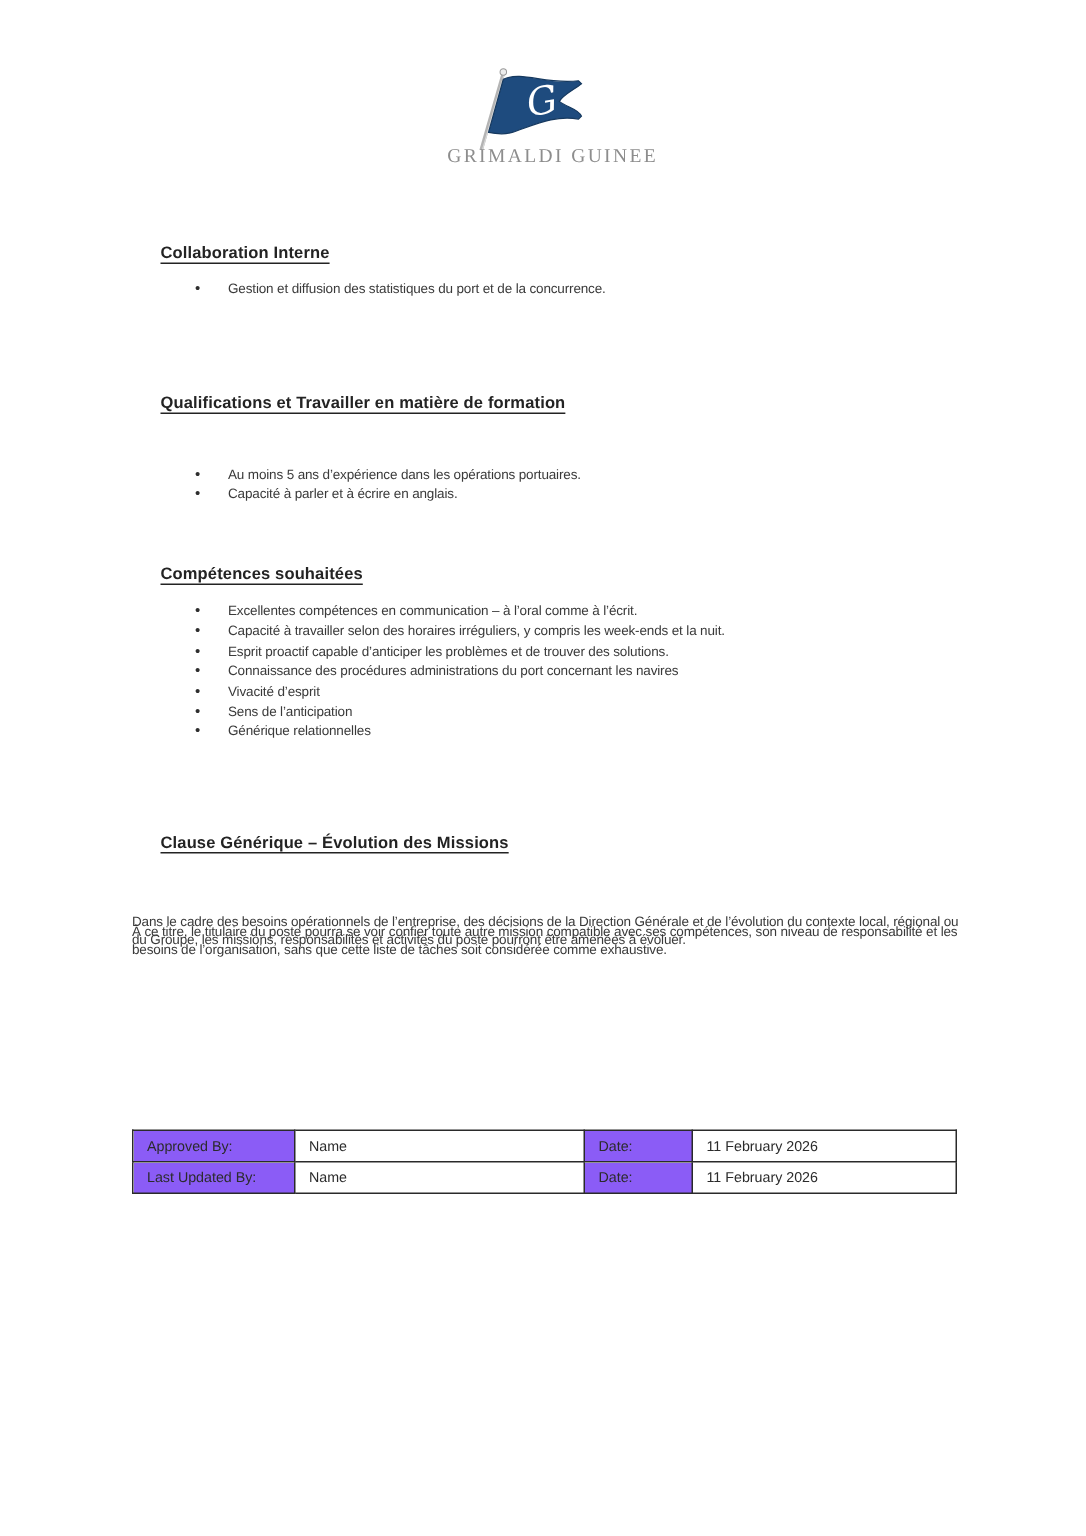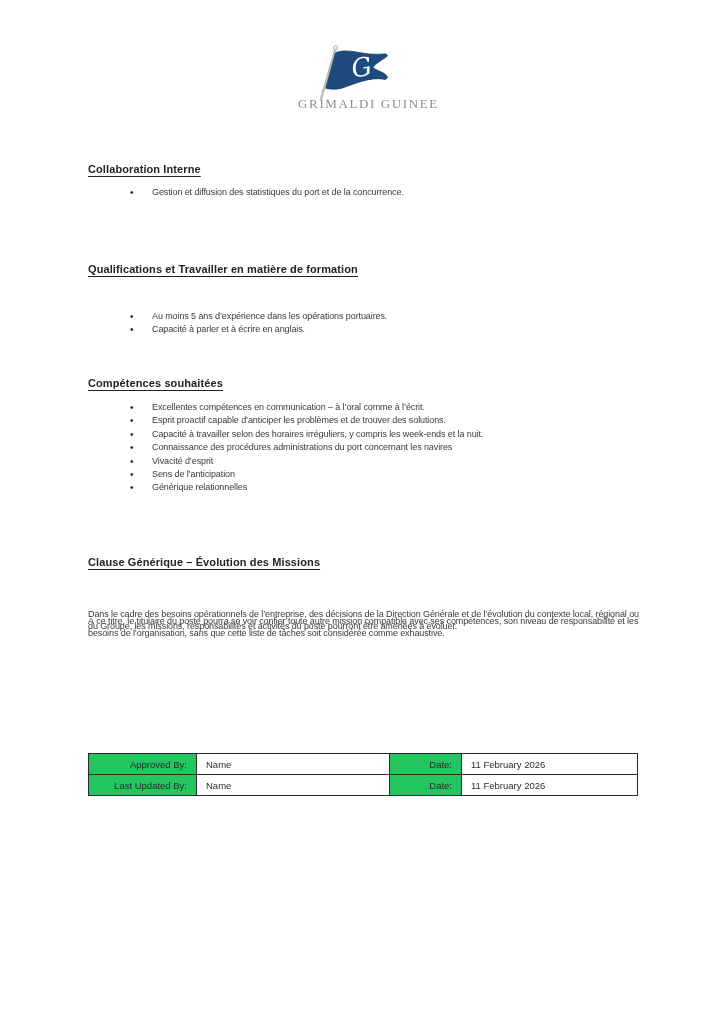--- a/index.html
+++ b/index.html
@@ -24,21 +24,21 @@
     font-size:13px; letter-spacing:1.6px;
     color:#8d8d8d; white-space:nowrap;margin-left:16px;
   }
 
   
   .content-block { left:88px; width:551px; }
   h2.doc-heading {
     font-size:11px; font-weight:700; color:#232323;
     text-decoration:underline; text-underline-offset:2.5px;
     text-decoration-thickness:1px;
-    letter-spacing:.1px; line-height:14px;
+    letter-spacing:.1px; line-height:14px;margin-left:19px;
   }
   ul.doc-list { list-style:none; }
   ul.doc-list li {
     position:relative;
     padding-left:64px;
     font-size:9px; letter-spacing:-0.1px;
     line-height:13.4px; color:#3a3a3a;
   }
   ul.doc-list li::before {
     content:"\2022";
@@ -58,21 +58,21 @@
     table-layout:fixed;
   }
   table.approval td {
     border:1px solid #2a2a2a;
     height:21px;
     padding:2px 9px;
     font-size:9.5px; color:#2b2b2b;
     vertical-align:middle;
     white-space:nowrap; overflow:hidden;
   }
-  td.shaded { background:#22c55e;text-align:right; }
+  td.shaded { background:#8b5cf6; }
 </style>
 </head>
 <body>
 
 <div class="abs logo">
   <svg width="112" height="59" viewBox="0 0 112 60">
     <line x1="31" y1="5" x2="16" y2="57" stroke="#b4b4b4" stroke-width="2.4"></line>
     <line x1="31.8" y1="5" x2="16.8" y2="57" stroke="#d9d9d9" stroke-width="0.8"></line>
     <circle cx="31" cy="4" r="2.2" fill="#ececec" stroke="#9a9a9a" stroke-width="0.7"></circle>
     <path d="M31,9
@@ -107,22 +107,22 @@
     <li>Capacité à parler et à écrire en anglais.</li>
   </ul>
 </div>
 
 <div class="abs content-block" style="top:376px">
   <h2 class="doc-heading">Compétences souhaitées</h2>
 </div>
 <div class="abs content-block" style="top:401px">
   <ul class="doc-list">
     <li>Excellentes compétences en communication – à l’oral comme à l’écrit.</li>
+    <li>Capacité à travailler selon des horaires irréguliers, y compris les week-ends et la nuit.</li>
     <li>Esprit proactif capable d’anticiper les problèmes et de trouver des solutions.</li>
-    <li>Capacité à travailler selon des horaires irréguliers, y compris les week-ends et la nuit.</li>
     <li>Connaissance des procédures administrations du port concernant les navires</li>
     <li>Vivacité d’esprit</li>
     <li>Sens de l’anticipation</li>
     <li>Générique relationnelles</li>
   </ul>
 </div>
 
 <div class="abs content-block" style="top:555px">
   <h2 class="doc-heading">Clause Générique – Évolution des Missions</h2>
 </div>

